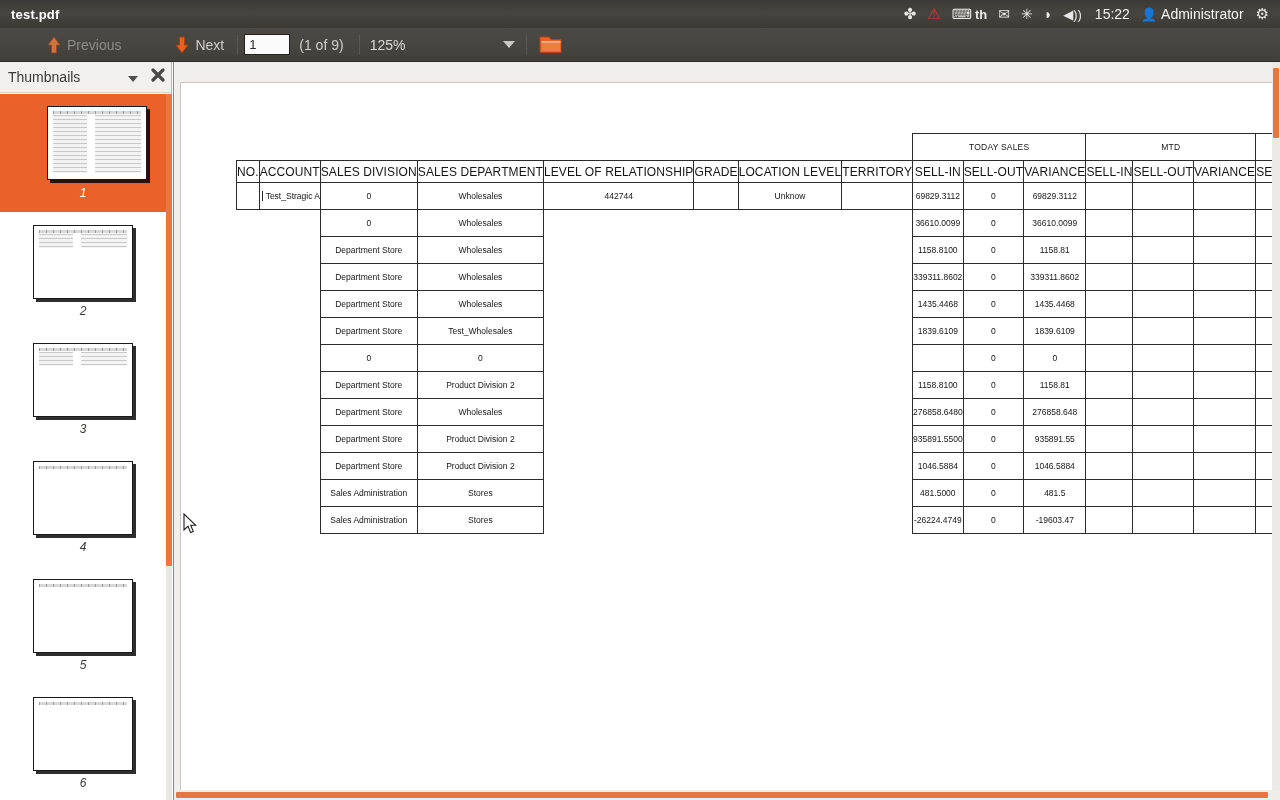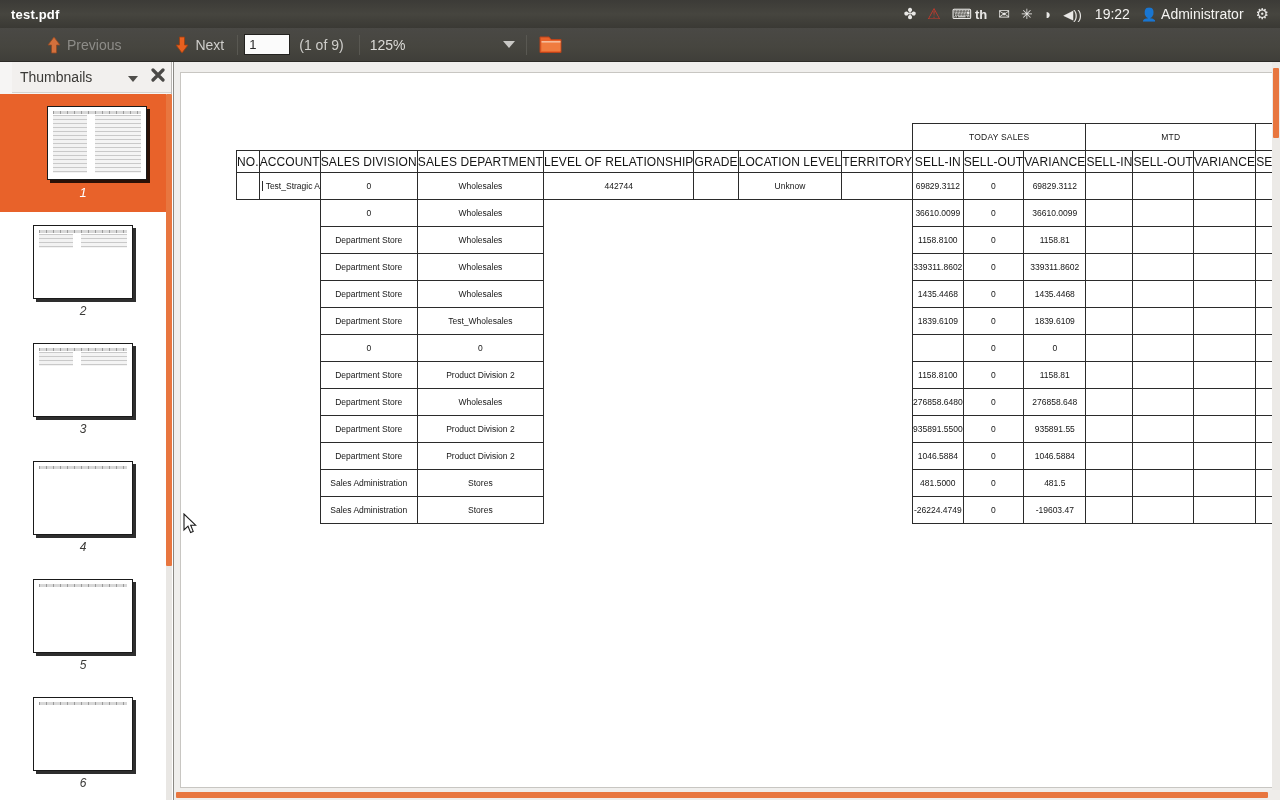--- a/index.html
+++ b/index.html
@@ -53,21 +53,21 @@
   }
   .tri-down { width: 0; height: 0; border-left: 6px solid transparent; border-right: 6px solid transparent; border-top: 7px solid #c9c8c5; }
 
   
   #sidebar {
     position: absolute; top: 62px; left: 0; width: 172px; height: 738px;
     background: #f6f5f4; border-right: 1px solid #b8b6b2;
   }
   #sidebar-header {
     height: 31px; display: flex; align-items: center;
-    background: #f2f0ee; border-bottom: 1px solid #d6d4d0; margin-left: 12px;
+    background: #f2f0ee; border-bottom: 1px solid #d6d4d0;
   }
   #sidebar-title { font-size: 14px; color: #3a3936; padding-left: 8px; }
   #sidebar-collapse-icon { margin-left: auto; width: 24px; text-align: center; }
   #sidebar-close-icon { width: 26px; text-align: center; }
   #thumb-list { position: absolute; top: 32px; left: 0; width: 166px; height: 706px; overflow: hidden; background: #ffffff; }
   .thumb-cell {
     width: 166px; height: 118px; position: relative;
     display: flex; flex-direction: column; align-items: center; justify-content: center;
   }
   .thumb-cell.selected { background: #e8622a; }
@@ -88,21 +88,21 @@
     background: repeating-linear-gradient(to bottom,#c9c9c9 0 1px,#f4f4f4 1px 4px); }
   #sidebar-scroll-track { position: absolute; top: 32px; left: 166px; width: 6px; height: 706px; background: #e9e7e4; }
   #sidebar-scroll-thumb { position: absolute; left: 0; top: 0; width: 6px; background: #e8763f; border-radius: 1px; }
 
   
   #doc-view {
     position: absolute; top: 62px; left: 173px; width: 1107px; height: 738px;
     background: #f0efed; border-left: 1px solid #8b8984; overflow: hidden;
   }
   #page-canvas {
-    position: absolute; top: 10px; left: 6px; width: 1096px; height: 716px;
+    position: absolute; top: 20px; left: 6px; width: 1096px; height: 716px;
     background: #ffffff; border: 1px solid #c8c6c2;
   }
   #v-scroll-track { position: absolute; top: 0; right: 0; width: 8px; height: 738px; background: #eceae7; }
   #v-scroll-thumb { position: absolute; right: 1px; width: 6px; background: #e8763f; border-radius: 1px; }
   #h-scroll-track { position: absolute; bottom: 0; left: 0; width: 1107px; height: 10px; background: #efedea; }
   #h-scroll-thumb { position: absolute; bottom: 2px; left: 0; height: 6px; background: #e8763f; border-radius: 1px; }
 
   
   #report {
     position: absolute; top: 50px; left: 55px;
@@ -136,21 +136,21 @@
     <div class="tray-item" style="font-size:15px;">✤</div>
     <div class="tray-item" style="color:#cf3a2c;font-size:15px;">⚠</div>
     <div class="tray-item" style="gap:3px;">
       <span style="font-size:14px;">⌨</span>
       <span style="font-size:13px;font-weight:bold;">th</span>
     </div>
     <div class="tray-item" style="font-size:14px;">✉</div>
     <div class="tray-item" style="font-size:14px;">✳</div>
     <div class="tray-item" style="font-size:14px;">◗</div>
     <div class="tray-item" style="font-size:13px;">◀))</div>
-    <div class="tray-clock">19:22</div>
+    <div class="tray-clock">15:22</div>
     <div class="tray-item" style="font-size:13px;padding:0 3px;">👤</div>
     <div class="tray-user">Administrator</div>
     <div class="tray-item" style="font-size:15px;">⚙</div>
   </div>
 </div>
 
 <div id="toolbar">
   <div class="tb-btn disabled">
     <svg width="16" height="20" viewBox="0 0 16 20">
       <path d="M8 2 L14 10 L10.5 10 L10.5 18 L5.5 18 L5.5 10 L2 10 Z" fill="#d4703c" stroke="#8f4a23" stroke-width="0.8"></path>

